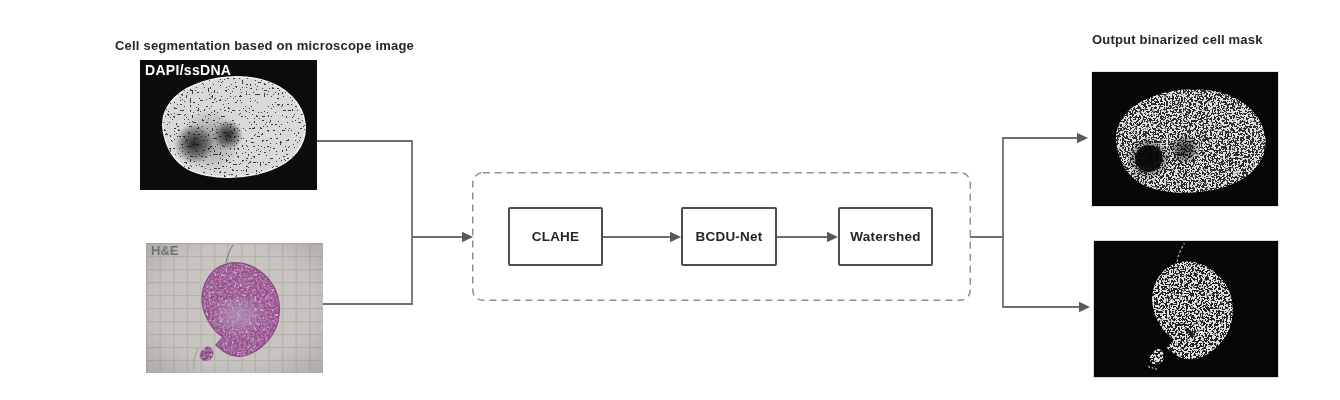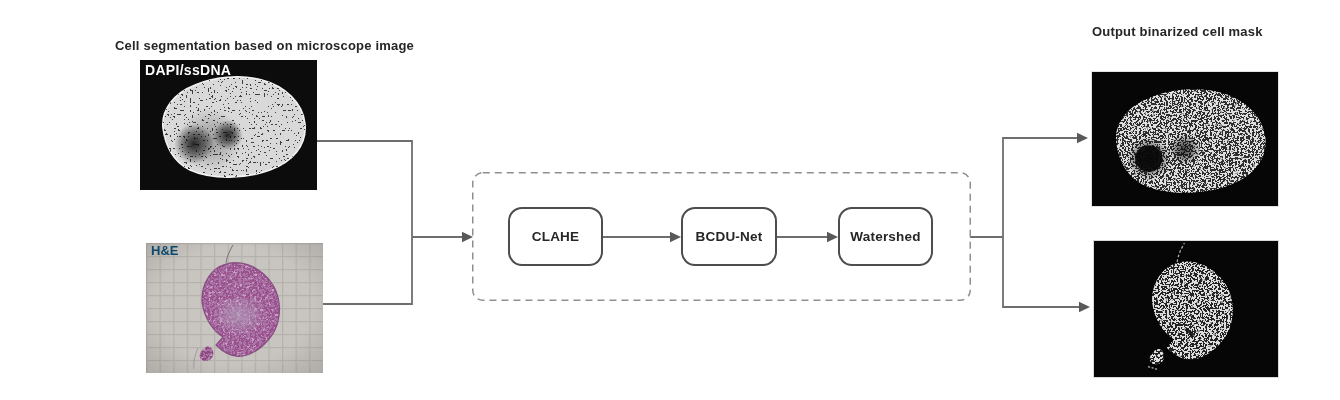--- a/index.html
+++ b/index.html
@@ -1,37 +1,37 @@
 <!DOCTYPE html>
 <html><head>
 <meta charset="utf-8">
 <style>
   html,body{margin:0;padding:0;background:#ffffff;}
   body{font-family:"Liberation Sans","DejaVu Sans",sans-serif;}
   #canvas{position:relative;width:1340px;height:400px;background:#ffffff;overflow:hidden;}
 
   .section-title{position:absolute;font-size:13px;font-weight:700;color:#262626;letter-spacing:.2px;white-space:nowrap;}
   #title-left{left:115px;top:38px;}
-  #title-right{left:1092px;top:24px;}
+  #title-right{left:1092px;top:32px;}
 
   .img-frame{position:absolute;overflow:hidden;}
   .img-frame svg{display:block;}
   #dapi-frame{left:140px;top:60px;width:177px;height:130px;}
   #he-frame{left:146px;top:243px;width:177px;height:130px;}
   #mask1-frame{left:1091px;top:71px;width:186px;height:134px;border:1px solid #e3e3e3;}
   #mask2-frame{left:1093px;top:240px;width:184px;height:136px;border:1px solid #d9d9d9;}
 
   .img-label{position:absolute;left:5px;top:3px;font-weight:700;line-height:1.1;}
   #dapi-label{color:#ffffff;font-size:14px;letter-spacing:.3px;}
-  #he-label{color:#0c4a6e;font-size:13px;top:1px;}
+  #he-label{color:#737373;font-size:13px;top:1px;}
 
   #connector-layer{position:absolute;left:0;top:0;width:1340px;height:400px;pointer-events:none;}
 
   .step{position:absolute;top:207px;height:59px;box-sizing:border-box;
-        border:2px solid #4d4d4d;border-radius:14px;background:#ffffff;
+        border:2px solid #4d4d4d;border-radius:2px;background:#ffffff;
         display:flex;align-items:center;justify-content:center;
         font-size:13.5px;font-weight:700;color:#262626;letter-spacing:.2px;}
   #step-clahe{left:508px;width:95px;}
   #step-bcdu{left:681px;width:96px;}
   #step-watershed{left:838px;width:95px;}
 
   .defs-holder{position:absolute;width:0;height:0;overflow:hidden;}
 </style>
 </head>
 <body>

